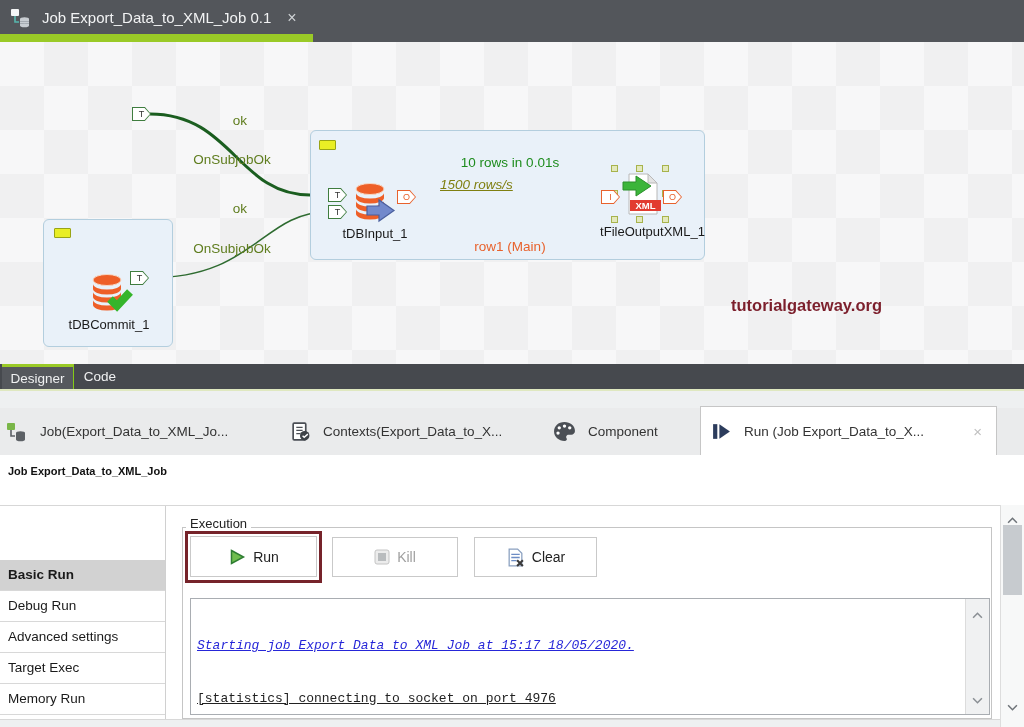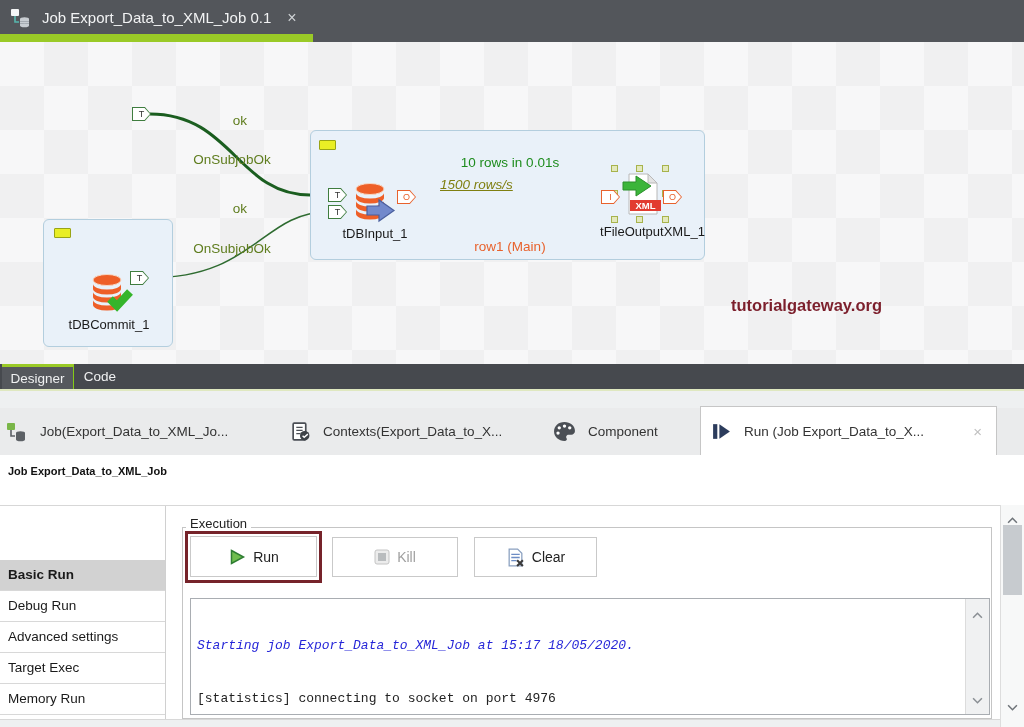--- a/index.html
+++ b/index.html
@@ -65,21 +65,21 @@
 
   .groupbox{position:absolute;left:182px;top:72px;width:810px;height:192px;border:1px solid #c5c5c5;box-sizing:border-box;}
   .grouplabel{position:absolute;left:186px;top:61px;background:#fff;padding:0 4px;font-size:13px;color:#222;}
   .red-annot{position:absolute;left:185px;top:76px;width:137px;height:52px;border:3px solid #76232a;box-sizing:border-box;z-index:4;}
   .btn{position:absolute;height:41px;background:#fff;border:1px solid #c9c9c9;box-sizing:border-box;
        display:flex;align-items:center;justify-content:center;gap:7px;font-size:14px;color:#222;cursor:pointer;}
   .btn.disabled{color:#a0a0a0;cursor:default;}
 
   .console{position:absolute;left:190px;top:143px;width:800px;height:117px;background:#fff;border:1px solid #a9adb2;box-sizing:border-box;overflow:hidden;}
   .console-text{position:absolute;left:6px;top:3px;right:26px;font-family:"Liberation Mono",monospace;font-size:13px;line-height:17.5px;white-space:pre;}
-  .cline{color:#222;}
+  .cline{color:#222;text-decoration:underline;}
   .cline.blue{color:#2626d8;font-style:italic;}
   .iscroll{position:absolute;right:0;top:0;bottom:0;width:23px;background:#f0f1f2;border-left:1px solid #dcdcdc;}
   .iscroll .up{position:absolute;left:6px;top:6px;}
   .iscroll .dn{position:absolute;left:6px;bottom:6px;}
 
   .oscroll{position:absolute;left:1000px;top:50px;width:24px;height:222px;background:#f7f8f8;border-left:1px solid #ddd;box-sizing:border-box;}
   .oscroll .up{position:absolute;left:6px;top:5px;}
   .oscroll .dn{position:absolute;left:6px;bottom:12px;}
   .oscroll .thumb{position:absolute;left:2px;top:20px;width:19px;height:70px;background:#c7cbcf;cursor:grab;}
 

